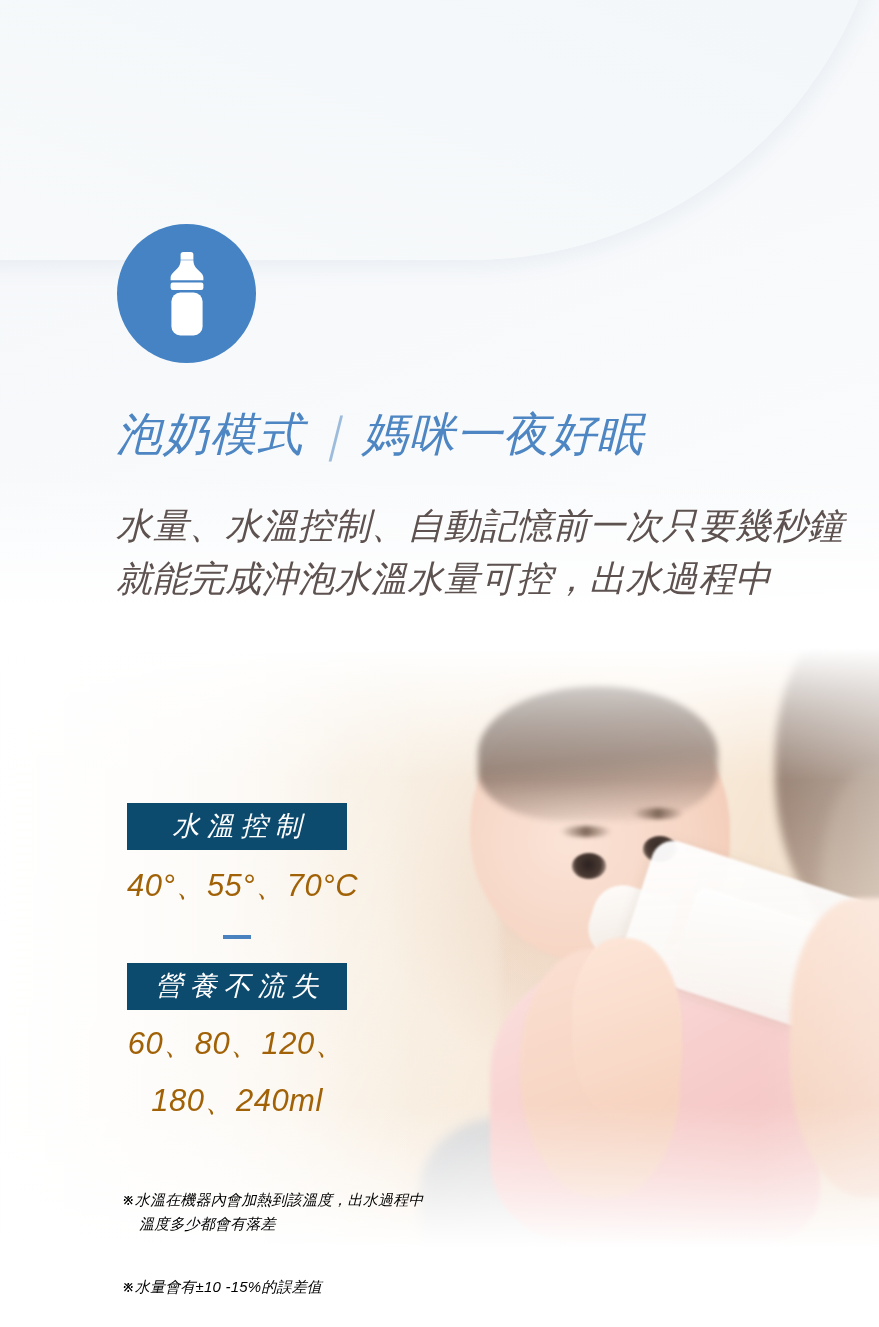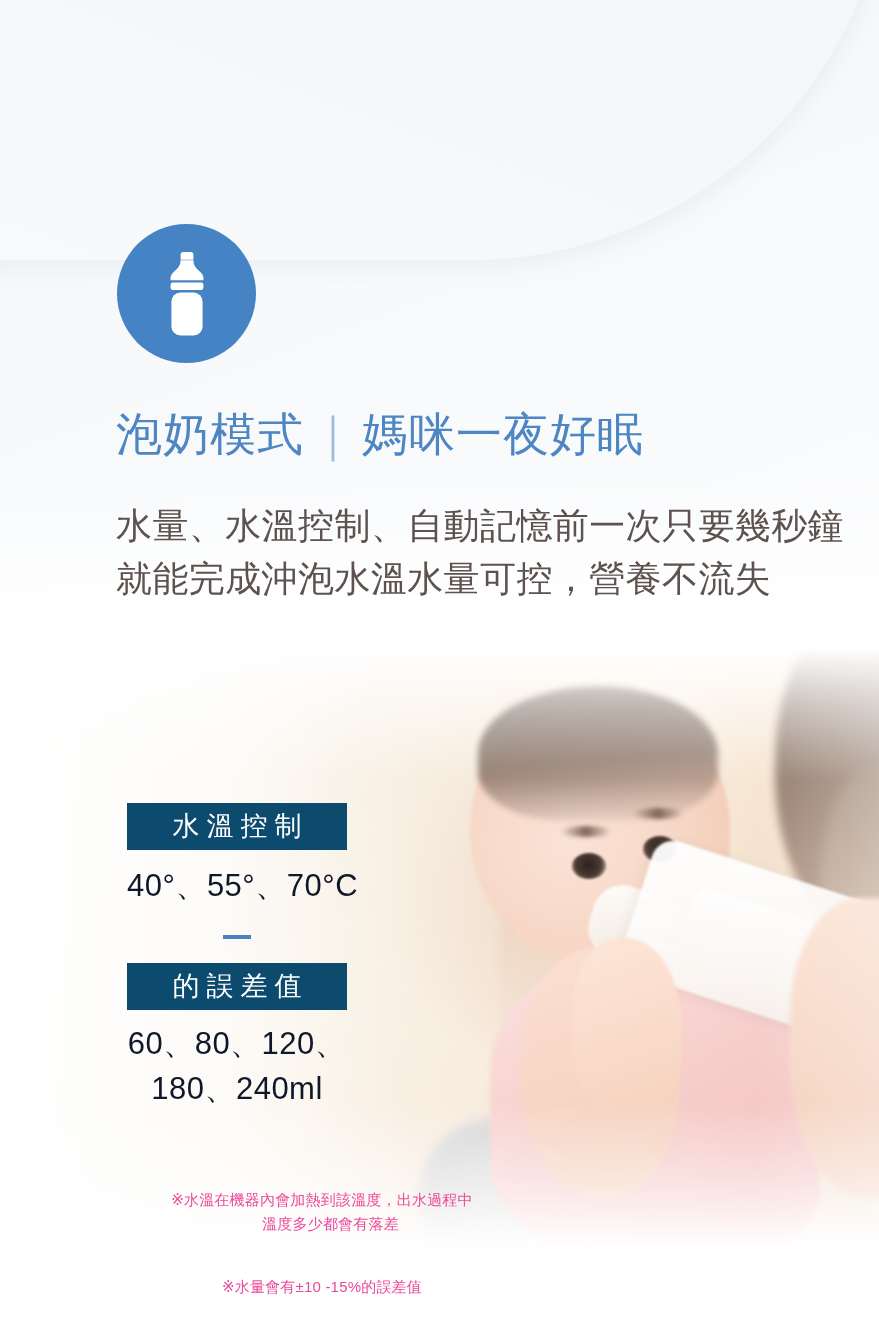--- a/index.html
+++ b/index.html
@@ -11,20 +11,21 @@
   body {
     font-family: "Liberation Sans", "DejaVu Sans", sans-serif;
   }
 
   .page {
     position: relative;
     width: 879px;
     height: 1327px;
     overflow: hidden;
     background: #ffffff;
+    font-style: italic;
   }
 
   
   .hero-bg {
     position: absolute;
     left: 0; top: 0;
     width: 879px;
     height: 660px;
     background: linear-gradient(160deg, #f4f7fa 0%, #f7f9fb 45%, #fbfcfd 100%);
   }
@@ -285,48 +286,47 @@
     background: #0c4a6e;
     color: #ffffff;
     font-size: 27px;
     line-height: 47px;
     height: 47px;
     letter-spacing: 7px;
     text-indent: 7px;
     white-space: nowrap;
   }
   .spec-value {
-    color: #0f172a;
+    color: #a16207;
     font-size: 31px;
     line-height: 1.32;
     letter-spacing: 0.5px;
     white-space: nowrap;
   }
   .spec-value.temp { margin-top: 16px; }
   .spec-value.vol  { margin-top: 14px; }
-  .spec-value.vol .l2 { margin-top: 4px; }
+  .spec-value.vol .l2 { margin-top: 16px; }
 
   .spec-sep {
     width: 28px;
     height: 4px;
     background: #4a82bf;
     margin: 28px auto 24px auto;
   }
 
   
   .notes {
     position: absolute;
     left: 122px;
     top: 1188px;
     width: 400px;
-    color: #ec4899;
+    color: #000000;
     font-size: 15px;
     line-height: 1.62;
     letter-spacing: 0.2px;
-    text-align: center;
   }
   .note + .note { margin-top: 38px; }
   .note .cont { padding-left: 17px; }
 </style>
 </head>
 <body>
 
 <div class="page">
 
   <div class="hero-bg">
@@ -344,21 +344,21 @@
       </svg>
     </span>
   </div>
 
   <div class="headline">
     <span>泡奶模式</span><span class="divider">｜</span><span>媽咪一夜好眠</span>
   </div>
 
   <div class="subhead">
     <div>水量、水溫控制、自動記憶前一次只要幾秒鐘</div>
-    <div>就能完成沖泡水溫水量可控，營養不流失</div>
+    <div>就能完成沖泡水溫水量可控，出水過程中</div>
   </div>
 
   <div class="photo-band">
     <div class="photo-inner">
       <div class="ph-floor"></div>
       <div class="ph-sweater"></div>
       <div class="ph-hair"></div>
       <div class="ph-hair2"></div>
       <div class="ph-gray"></div>
       <div class="ph-dress"></div>
@@ -379,21 +379,21 @@
   </div>
   <div class="text-veil"></div>
 
   <div class="spec">
 
     <div class="spec-chip">水溫控制</div>
     <div class="spec-value temp">40°、55°、70°C</div>
 
     <div class="spec-sep"></div>
 
-    <div class="spec-chip">的誤差值</div>
+    <div class="spec-chip">營養不流失</div>
     <div class="spec-value vol">
       <div class="l1">60、80、120、</div>
       <div class="l2">180、240ml</div>
     </div>
   </div>
 
   <div class="notes">
     <div class="note">
       <div>※水溫在機器內會加熱到該溫度，出水過程中</div>
       <div class="cont">溫度多少都會有落差</div>

